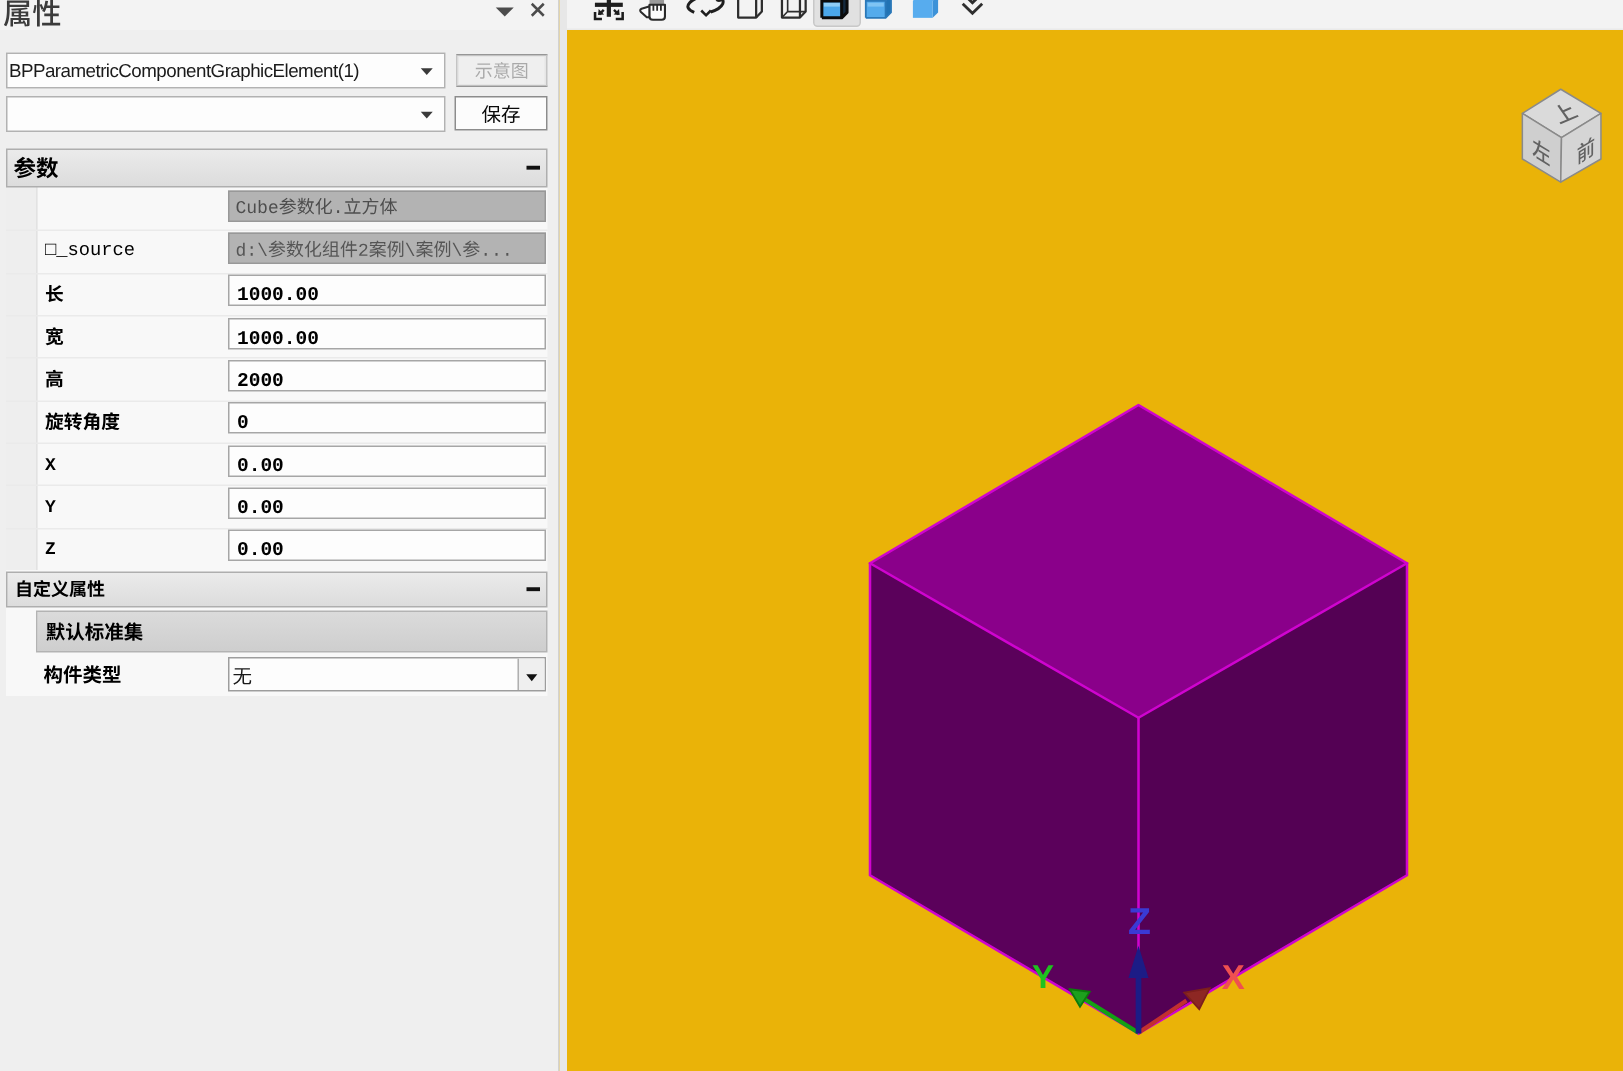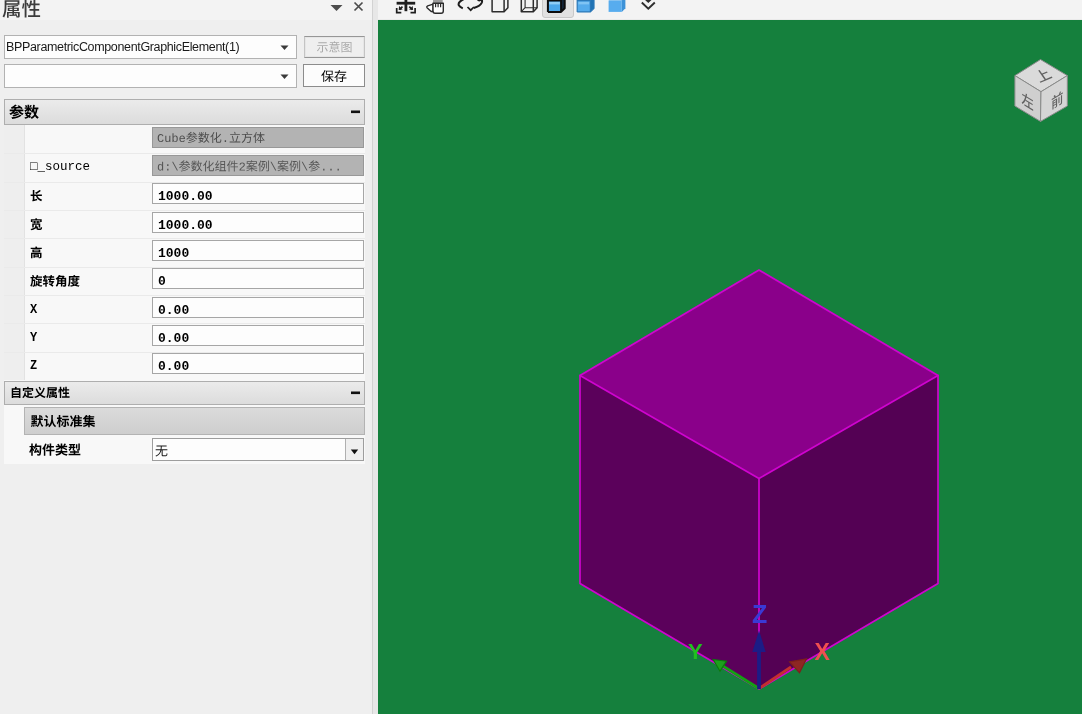--- a/index.html
+++ b/index.html
@@ -1,15 +1,15 @@
 <!DOCTYPE html>
 <html><head><meta charset="utf-8"><style>
 *{margin:0;padding:0;box-sizing:border-box}
 body{font-family:"Liberation Sans",sans-serif}
-#root{position:relative;width:1082px;height:714px;background:#15803d;overflow:hidden}
+#root{position:relative;width:1082px;height:714px;background:#eab308;overflow:hidden}
 .abs{position:absolute}
 </style></head><body>
 <div id="root">
 
  <div class="abs" style="left:0;top:0;width:372px;height:714px;background:#efefef"></div>
  <div class="abs" style="left:0;top:0;width:372px;height:20px;background:#f3f3f3"></div>
 
  <div class="abs" style="left:4px;top:35px;width:293px;height:24px;background:#fdfdfd;border:1px solid #b2b2b2"></div>
  <div class="abs" style="left:6px;top:35px;width:285px;height:24px;line-height:24px;font-size:12.5px;letter-spacing:-0.35px;color:#1a1a1a;white-space:nowrap;overflow:hidden">BPParametricComponentGraphicElement(1)</div>
 
@@ -43,21 +43,21 @@
     <div class="abs" style="left:152px;top:324.9px;width:212px;height:21px;background:#fdfdfd;border:1px solid #a6a6a6"></div>
     <div class="abs" style="left:152px;top:353.2px;width:212px;height:21px;background:#fdfdfd;border:1px solid #a6a6a6"></div>
 
  <div class="abs" style="left:30px;top:153.4px;height:28px;line-height:28px;font-family:'Liberation Mono',monospace;font-weight:normal;font-size:12.5px;color:#000">□_source</div>
  <div class="abs" style="left:30px;top:295.5px;height:28px;line-height:28px;font-family:'Liberation Mono',monospace;font-weight:bold;font-size:12px;color:#000">X</div>
  <div class="abs" style="left:30px;top:323.8px;height:28px;line-height:28px;font-family:'Liberation Mono',monospace;font-weight:bold;font-size:12px;color:#000">Y</div>
  <div class="abs" style="left:30px;top:352.2px;height:28px;line-height:28px;font-family:'Liberation Mono',monospace;font-weight:bold;font-size:12px;color:#000">Z</div>
 
  <div class="abs" style="left:158px;top:183.2px;height:21px;line-height:27px;font-family:'Liberation Mono',monospace;font-size:13px;font-weight:bold;color:#000">1000.00</div>
     <div class="abs" style="left:158px;top:211.5px;height:21px;line-height:27px;font-family:'Liberation Mono',monospace;font-size:13px;font-weight:bold;color:#000">1000.00</div>
-    <div class="abs" style="left:158px;top:239.9px;height:21px;line-height:27px;font-family:'Liberation Mono',monospace;font-size:13px;font-weight:bold;color:#000">1000</div>
+    <div class="abs" style="left:158px;top:239.9px;height:21px;line-height:27px;font-family:'Liberation Mono',monospace;font-size:13px;font-weight:bold;color:#000">2000</div>
     <div class="abs" style="left:158px;top:268.2px;height:21px;line-height:27px;font-family:'Liberation Mono',monospace;font-size:13px;font-weight:bold;color:#000">0</div>
     <div class="abs" style="left:158px;top:296.6px;height:21px;line-height:27px;font-family:'Liberation Mono',monospace;font-size:13px;font-weight:bold;color:#000">0.00</div>
     <div class="abs" style="left:158px;top:324.9px;height:21px;line-height:27px;font-family:'Liberation Mono',monospace;font-size:13px;font-weight:bold;color:#000">0.00</div>
     <div class="abs" style="left:158px;top:353.2px;height:21px;line-height:27px;font-family:'Liberation Mono',monospace;font-size:13px;font-weight:bold;color:#000">0.00</div>
 
  <div class="abs" style="left:4px;top:381px;width:361px;height:24px;background:linear-gradient(#ebebeb,#dcdcdc);border:1px solid #aeaeae"></div>
 
  <div class="abs" style="left:24px;top:407px;width:341px;height:28px;background:linear-gradient(#dbdbdb,#cecece);border:1px solid #b3b3b3"></div>
 
  <div class="abs" style="left:152px;top:438px;width:212px;height:23px;background:#fdfdfd;border:1px solid #9d9d9d"></div>

